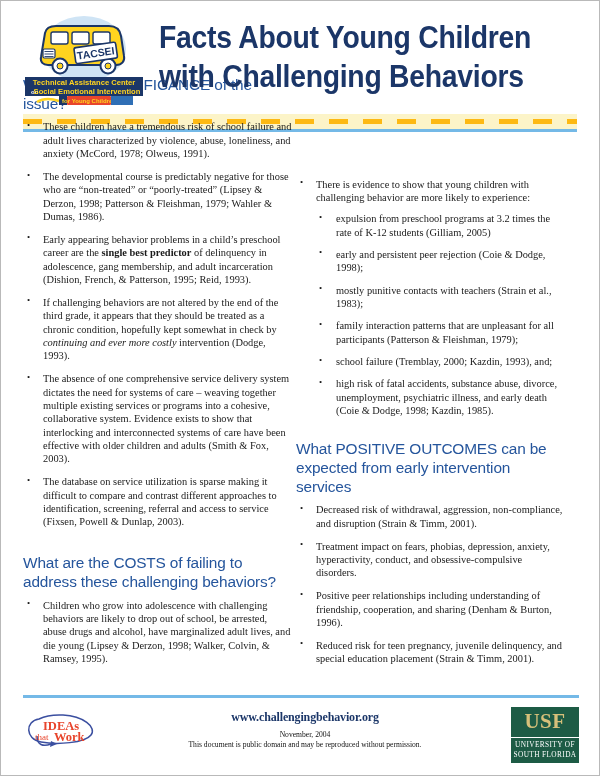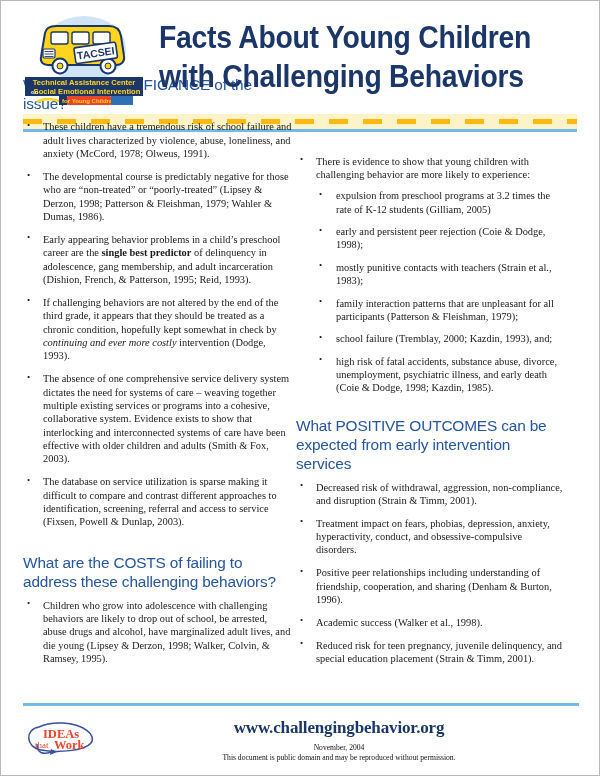--- a/index.html
+++ b/index.html
@@ -177,21 +177,21 @@
     margin-top: 2px;
   }
   .footer-center {
     flex: 1 1 auto;
     text-align: center;
     margin-top: 3px;
   }
   .footer-url {
     font-family: "Liberation Serif", serif;
     font-weight: bold;
-    font-size: 17px;
+    font-size: 12px;
     color: #1b3668;
     letter-spacing: -0.15px;
   }
   .footer-date {
     margin-top: 5px;
     font-size: 7.6px;
     font-weight: normal;
     color: #111;
     font-family: "Liberation Serif", serif;
   }
@@ -332,21 +332,20 @@
 
       <h2 class="section tight">
         <span>What POSITIVE OUTCOMES can be</span><br>
         <span>expected from early intervention services</span><br>
       </h2>
 
       <ul class="bullets" id="right-s2">
           <li>Decreased risk of withdrawal, aggression, non-compliance, and disruption (Strain &amp; Timm, 2001).</li>
           <li>Treatment impact on fears, phobias, depression, anxiety, hyperactivity, conduct, and obsessive-compulsive disorders.</li>
           <li>Positive peer relationships including understanding of friendship, cooperation, and sharing (Denham &amp; Burton, 1996).</li>
-          <li>Academic success (Walker et al., 1998).</li>
           <li>Reduced risk for teen pregnancy, juvenile delinquency, and special education placement (Strain &amp; Timm, 2001).</li>
         </ul>
     </div>
   </div>
 
   <div class="footer">
     <div class="footer-rule"></div>
     <div class="footer-row">
 
       <div class="logo-ideas">
@@ -359,16 +358,23 @@
           <text x="31" y="32" font-family="Liberation Serif, serif" font-size="12.5" font-weight="bold" fill="#e8452c">Work</text>
         </svg>
       </div>
 
       <div class="footer-center">
         <div class="footer-url">www.challengingbehavior.org</div>
         <div class="footer-date">November, 2004</div>
         <div class="footer-note">This document is public domain and may be reproduced without permission.</div>
       </div>
 
+      <div class="logo-usf">
+        <div class="usf-box">USF</div>
+        <div class="usf-sub">
+          <div>UNIVERSITY OF</div>
+          <div>SOUTH FLORIDA</div>
+        </div>
+      </div>
     </div>
   </div>
 
 </div>
 
 </body></html>

